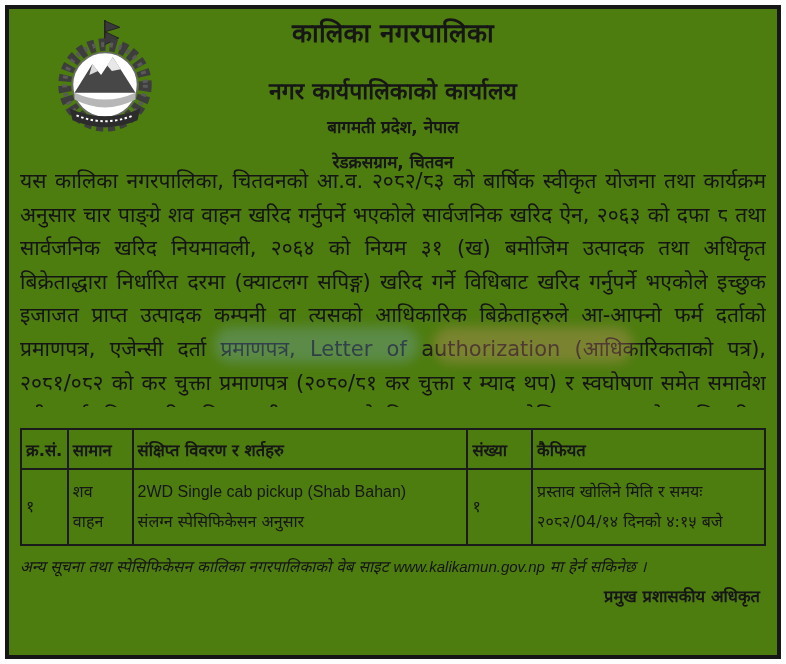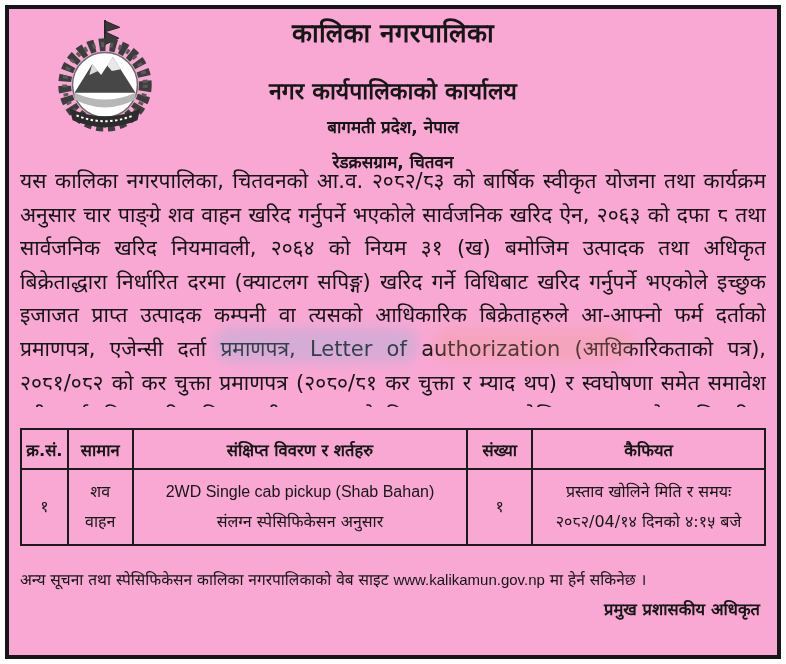--- a/index.html
+++ b/index.html
@@ -6,21 +6,21 @@
   html, body { margin: 0; padding: 0; background: #ffffff; }
   body {
     width: 786px; height: 664px;
     font-family: "DejaVu Sans", "Liberation Sans", sans-serif;
     color: #161616;
     -webkit-font-smoothing: antialiased;
   }
   .page { width: 786px; height: 664px; padding: 5px; background: #fdfdfd; }
   .frame {
     position: relative; width: 100%; height: 100%;
-    border: 4px solid #161616; background: #f9a8d4;
+    border: 4px solid #161616; background: #4d7c0f;
     padding: 6px 11px 6px; overflow: hidden;
   }
 
   
   .doc-header { position: relative; height: 138px; }
   .emblem { position: absolute; left: 26px; top: 2px; width: 118px; height: 120px; }
   .head-center { text-align: center; padding-top: 4px; }
   .title-main   { font-size: 26px; font-weight: bold; line-height: 1.1; letter-spacing: .3px; }
   .title-office { font-size: 23px; font-weight: bold; margin-top: 26px; }
   .title-addr   { font-size: 17px; font-weight: bold; margin-top: 12px; }
@@ -44,34 +44,34 @@
   .watermark {
     position: absolute; top: 318px; left: 205px; width: 430px; height: 36px;
     display: flex; gap: 14px; filter: blur(6px); opacity: .28; pointer-events: none;
   }
   .wm-blue { width: 205px; height: 100%; background: #7fb3d9; border-radius: 18px; }
   .wm-pink { width: 200px; height: 100%; background: #ee9a85; border-radius: 18px; }
 
   
   table.notice-table { width: 100%; border-collapse: collapse; table-layout: fixed; margin-top: 3px; }
   .notice-table th, .notice-table td {
-    border: 2px solid #1b1b1b; text-align: center; vertical-align: middle;
+    border: 2px solid #1b1b1b; text-align: left; vertical-align: middle;
     padding: 2px 4px; overflow: hidden;
   }
   .notice-table th { font-size: 16.5px; font-weight: bold; height: 40px; }
   .notice-table td { font-size: 16px; height: 76px; line-height: 1.85; }
   .col-sn   { width: 6.3%; }
   .col-item { width: 8.7%; margin-top: 8px; }
   .col-desc { width: 45%; }
   .col-qty  { width: 8.7%; }
   .col-rem  { width: 31.3%; }
   .latin { font-family: "Liberation Sans", "DejaVu Sans", sans-serif; }
 
   
-  .footer-note { margin-top: 22px; font-size: 15.5px; color: #141414; }
+  .footer-note { margin-top: 9px; font-size: 15.5px; color: #141414; font-style: italic; }
   .footer-note .latin { font-size: 15px; }
   .signature { text-align: right; font-weight: bold; font-size: 16.5px; margin-top: 7px; padding-right: 6px; }
 </style>
 </head>
 <body>
 
 <div class="page">
   <div class="frame">
 
     <div class="doc-header">

